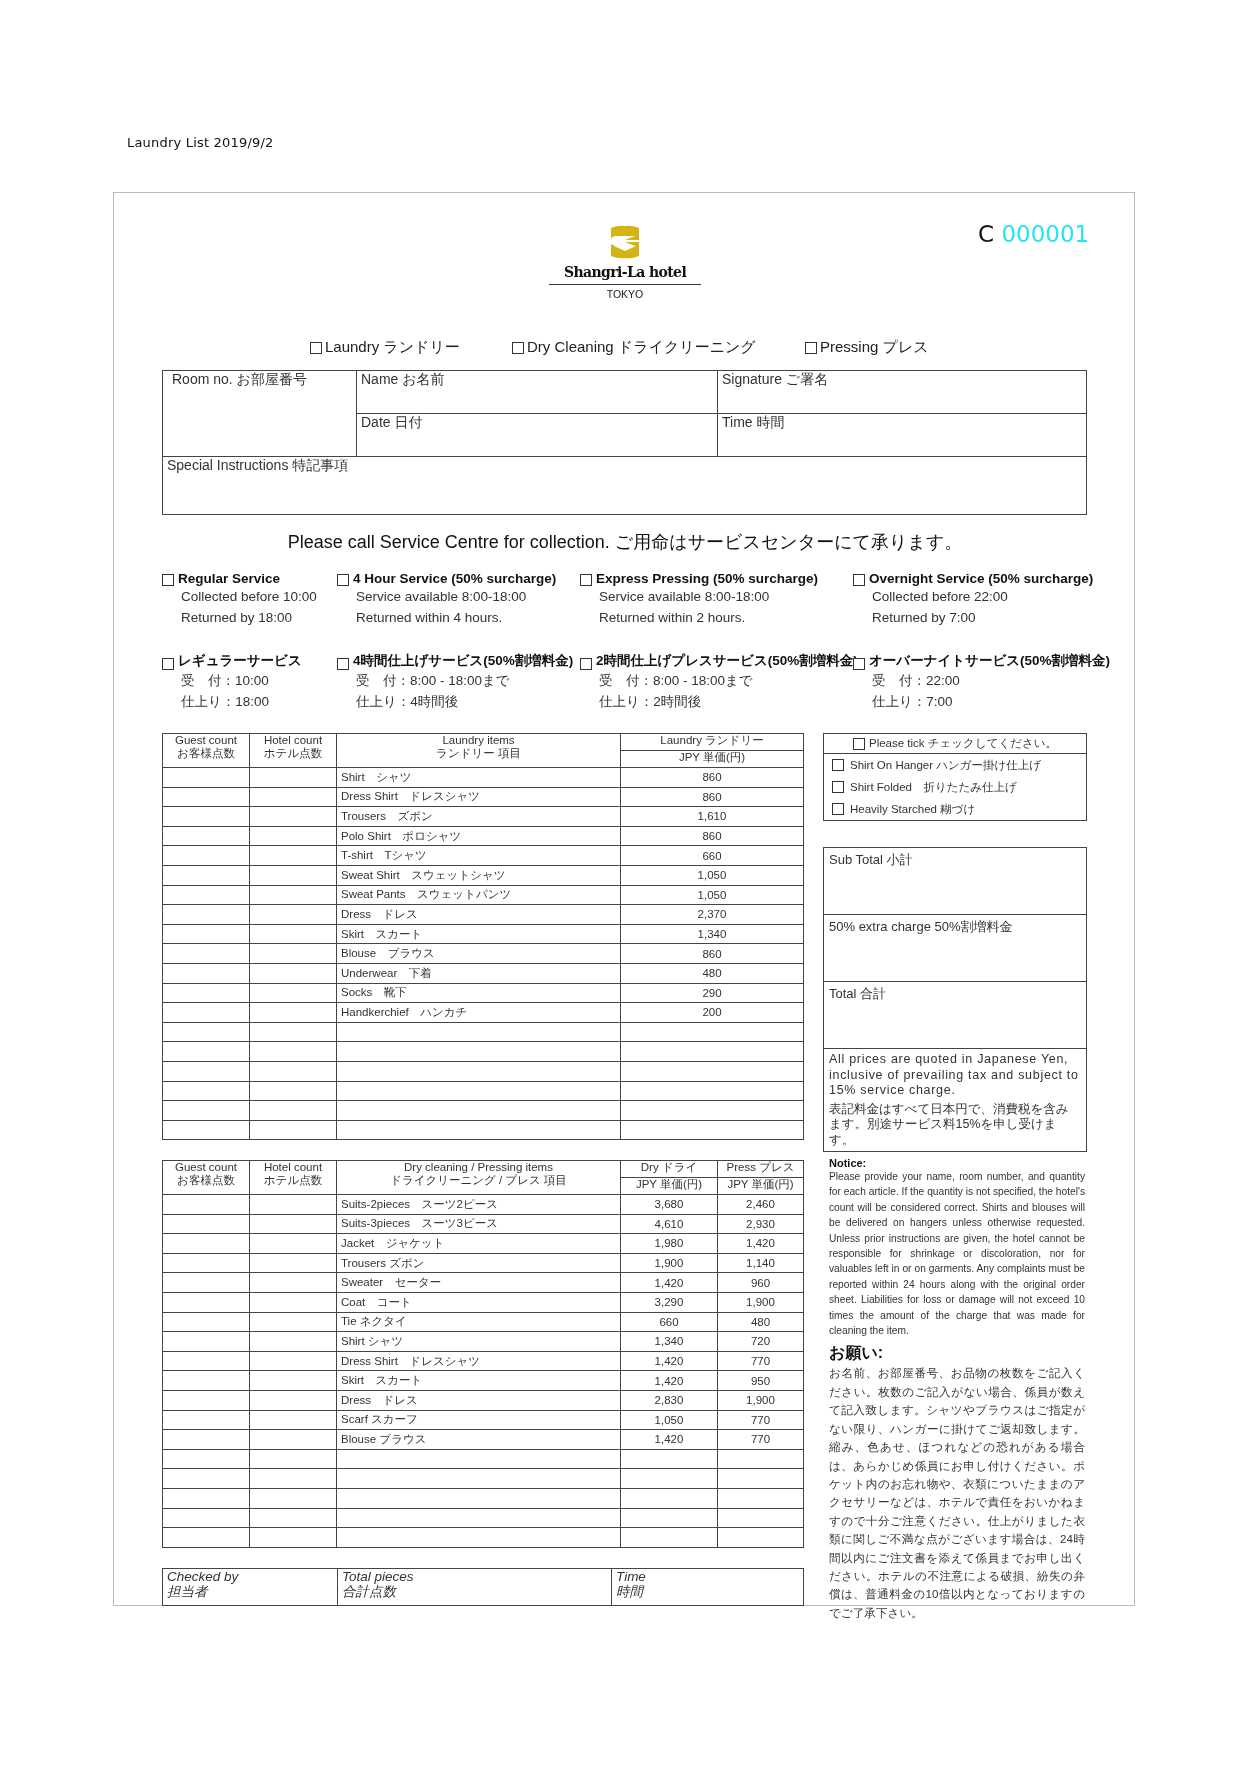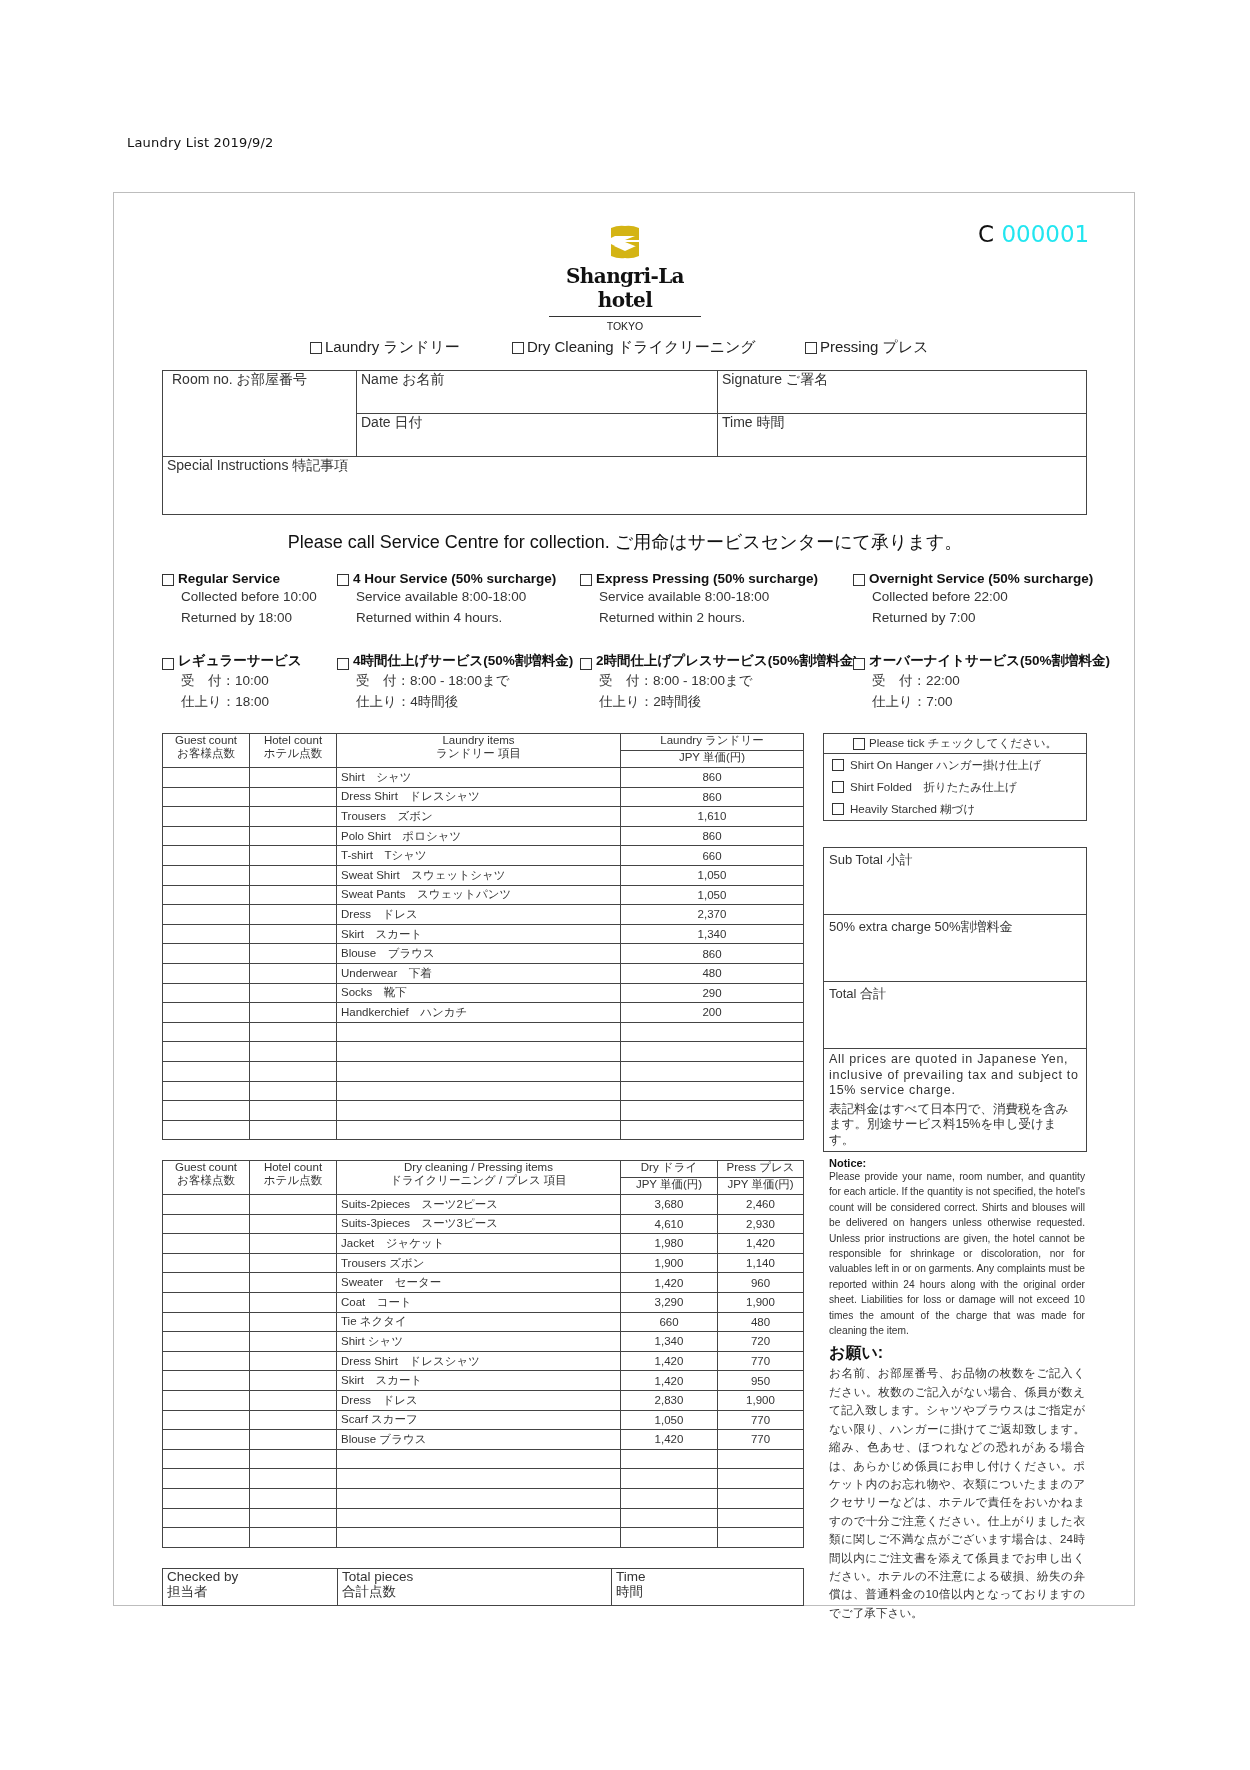--- a/index.html
+++ b/index.html
@@ -3,21 +3,21 @@
 <meta charset="utf-8">
 <style>
   html, body { margin:0; padding:0; background:#ffffff; }
   body { width:1250px; height:1770px; position:relative; font-family:"DejaVu Sans", sans-serif; color:#222; overflow:hidden; }
   .doc-title { position:absolute; left:127px; top:135px; font-size:13px; color:#111; font-weight:500; letter-spacing:0.2px; }
   .frame { position:absolute; left:113px; top:192px; width:1022px; height:1414px; border:1.5px solid #bdbdbd; box-sizing:border-box; }
   .serial { position:absolute; left:978px; top:221px; font-size:23px; font-family:"DejaVu Sans", sans-serif; color:#111; }
   .serial .num { color:#22e6f0; }
   .logo { position:absolute; left:545px; top:225px; width:160px; text-align:center; }
   .logo svg { display:block; margin:0 auto; }
-  .logo .brand { font-family:"DejaVu Serif", serif; font-weight:bold; font-size:20px; color:#111; margin-top:5px; letter-spacing:-0.6px; }
+  .logo .brand { font-family:"DejaVu Serif", serif; font-weight:bold; font-size:14px; color:#111; margin-top:5px; letter-spacing:-0.6px; }
   .logo .rule { height:1px; background:#333; margin:4px 4px 3px; }
   .logo .city { font-family:"Liberation Sans", sans-serif; font-size:10.5px; color:#222; }
   .svc-types { position:absolute; top:338px; left:0; width:1250px; font-family:"Liberation Sans", sans-serif; font-size:15px; }
   .svc-types .t { position:absolute; white-space:nowrap; display:flex; align-items:center; gap:3px; }
   .cb { display:inline-block; width:12px; height:12px; border:1px solid #333; box-sizing:border-box; background:#fff; flex:0 0 auto; }
   table.grid { border-collapse:collapse; position:absolute; font-family:"Liberation Sans", sans-serif; font-size:12px; color:#333; }
   table.grid td, table.grid th { border:1px solid #444; padding:0 4px; font-weight:normal; }
   .info { left:162px; top:370px; width:925px; }
   .info td { vertical-align:top; padding:4px 5px; font-size:14px; color:#333; }
   .call { position:absolute; left:0; top:530px; width:1250px; text-align:center; font-family:"Liberation Sans", sans-serif; font-size:18px; color:#111; }
@@ -33,21 +33,21 @@
   .totals { position:absolute; left:823px; top:847px; width:264px; border:1px solid #444; box-sizing:border-box; font-family:"Liberation Sans", sans-serif; color:#333; }
   .totals .box { height:67px; border-bottom:1px solid #444; padding:3px 5px; box-sizing:border-box; font-size:13px; }
   .totals .note { padding:3px 5px; font-size:12.5px; line-height:15.5px; }
   .totals .note .en { letter-spacing:0.7px; }
   .notice { position:absolute; left:829px; top:1157px; width:256px; font-family:"Liberation Sans", sans-serif; color:#333; }
   .notice .nt { font-size:11px; font-weight:bold; color:#111; }
   .notice .body-en { font-size:10.2px; line-height:15.4px; text-align:justify; }
   .notice .nt-jp { font-size:16px; font-weight:bold; color:#111; margin-top:5px; }
   .notice .body-jp { font-size:11.6px; line-height:18.4px; text-align:justify; }
   .footer { left:162px; top:1568px; width:642px; }
-  .footer td { height:36px; vertical-align:top; font-size:13.5px; line-height:15px; padding:3px 5px; }
+  .footer td { height:36px; vertical-align:top; font-size:13.5px; line-height:15px; padding:3px 5px;font-style:italic; }
 </style>
 </head>
 <body>
 
 <div class="doc-title">Laundry List 2019/9/2</div>
 
 <div class="frame"></div>
 
 <div class="serial">
   <span>C</span>

